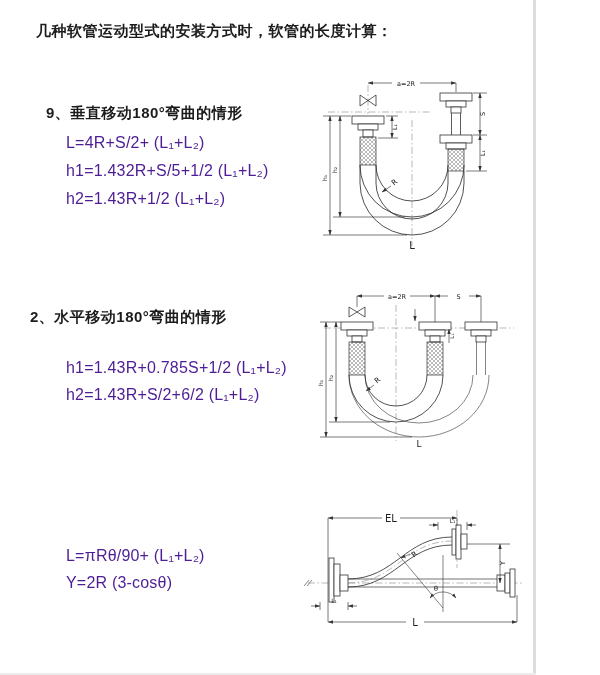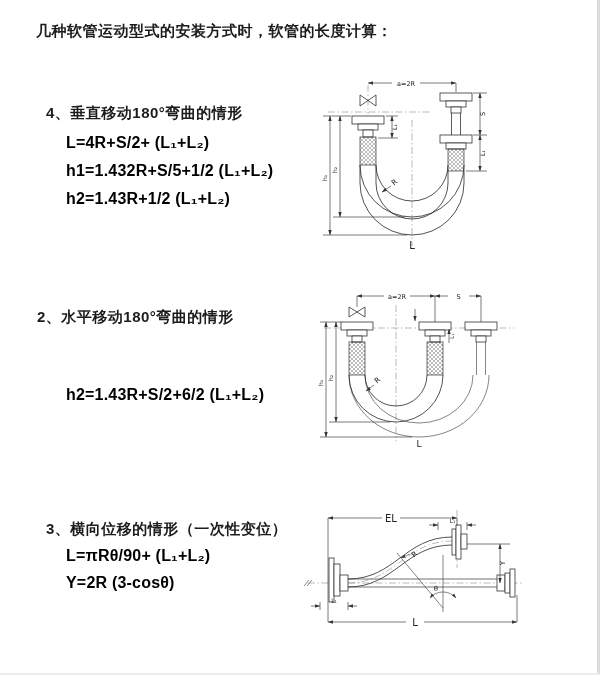--- a/index.html
+++ b/index.html
@@ -1,41 +1,41 @@
 <!DOCTYPE html>
 <html><head>
 <meta charset="utf-8">
 <style>
   html,body{margin:0;padding:0;background:#fff;}
-  #page{position:relative;width:600px;height:675px;background:#ffffff;overflow:hidden;
+  #page{position:relative;width:536px;height:675px;background:#ffffff;overflow:hidden;
         font-family:"Liberation Sans",sans-serif;color:#1c1c1c;}
   .title{position:absolute;left:36px;top:22px;font-size:15px;font-weight:700;letter-spacing:.5px;}
   .sec-head{position:absolute;font-size:15px;font-weight:700;letter-spacing:.5px;}
-  .formula{position:absolute;font-size:16px;font-weight:700;color:#000000;letter-spacing:.2px;}
+  .formula{position:absolute;font-size:16px;font-weight:400;color:#4c1d95;letter-spacing:.2px;}
   svg{position:absolute;overflow:visible;}
   svg text{font-family:"DejaVu Sans","Liberation Sans",sans-serif;fill:#222;}
   .edge-r{position:absolute;right:0;top:0;width:3px;height:675px;background:#dcdcdc;}
   .edge-b{position:absolute;left:0;bottom:0;width:600px;height:2px;background:#ececec;}
 </style>
 </head>
 <body>
 
 <div id="page">
 
   <div class="title">几种软管运动型式的安装方式时，软管的长度计算：</div>
 
-  <div class="sec-head" style="left:46px;top:104px">4、垂直移动180°弯曲的情形</div>
+  <div class="sec-head" style="left:46px;top:104px">9、垂直移动180°弯曲的情形</div>
   <div class="formula" style="left:66px;top:134px">L=4R+S/2+ (L₁+L₂)</div>
   <div class="formula" style="left:66px;top:162px">h1=1.432R+S/5+1/2 (L₁+L₂)</div>
   <div class="formula" style="left:66px;top:190px">h2=1.43R+1/2 (L₁+L₂)</div>
 
-  <div class="sec-head" style="left:37px;top:308px">2、水平移动180°弯曲的情形</div>
+  <div class="sec-head" style="left:30px;top:308px">2、水平移动180°弯曲的情形</div>
+  <div class="formula" style="left:66px;top:359px">h1=1.43R+0.785S+1/2 (L₁+L₂)</div>
   <div class="formula" style="left:66px;top:386px">h2=1.43R+S/2+6/2 (L₁+L₂)</div>
 
-  <div class="sec-head" style="left:46px;top:520px">3、横向位移的情形（一次性变位）</div>
   <div class="formula" style="left:66px;top:547px">L=πRθ/90+ (L₁+L₂)</div>
   <div class="formula" style="left:66px;top:574px">Y=2R (3-cosθ)</div>
 
   <svg style="left:310px;top:68px" width="216" height="186" viewBox="0 0 216 186">
     <defs>
       <marker id="ar1" viewBox="0 0 8 8" refX="7.6" refY="4" markerWidth="8" markerHeight="8" orient="auto-start-reverse">
         <path d="M0,1.4 L8,4 L0,6.6 Z" fill="#333"></path>
       </marker>
       <pattern id="hp1" width="4" height="4" patternUnits="userSpaceOnUse">
         <path d="M0,4 L4,0 M0,0 L4,4" stroke="#666" stroke-width="0.45"></path>

